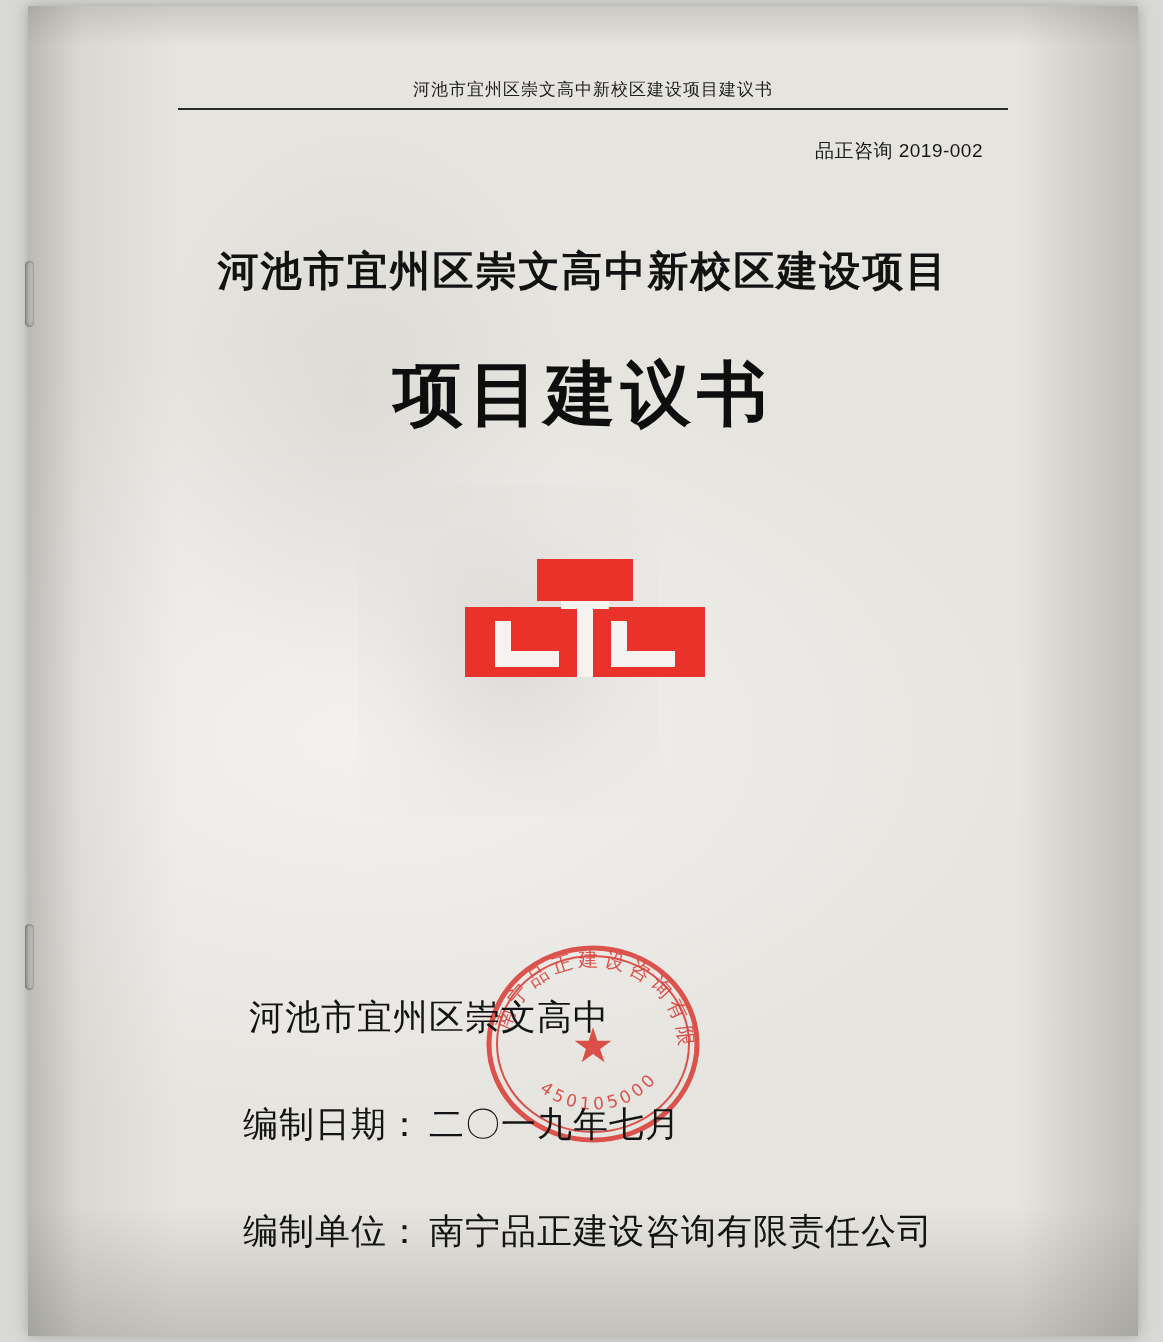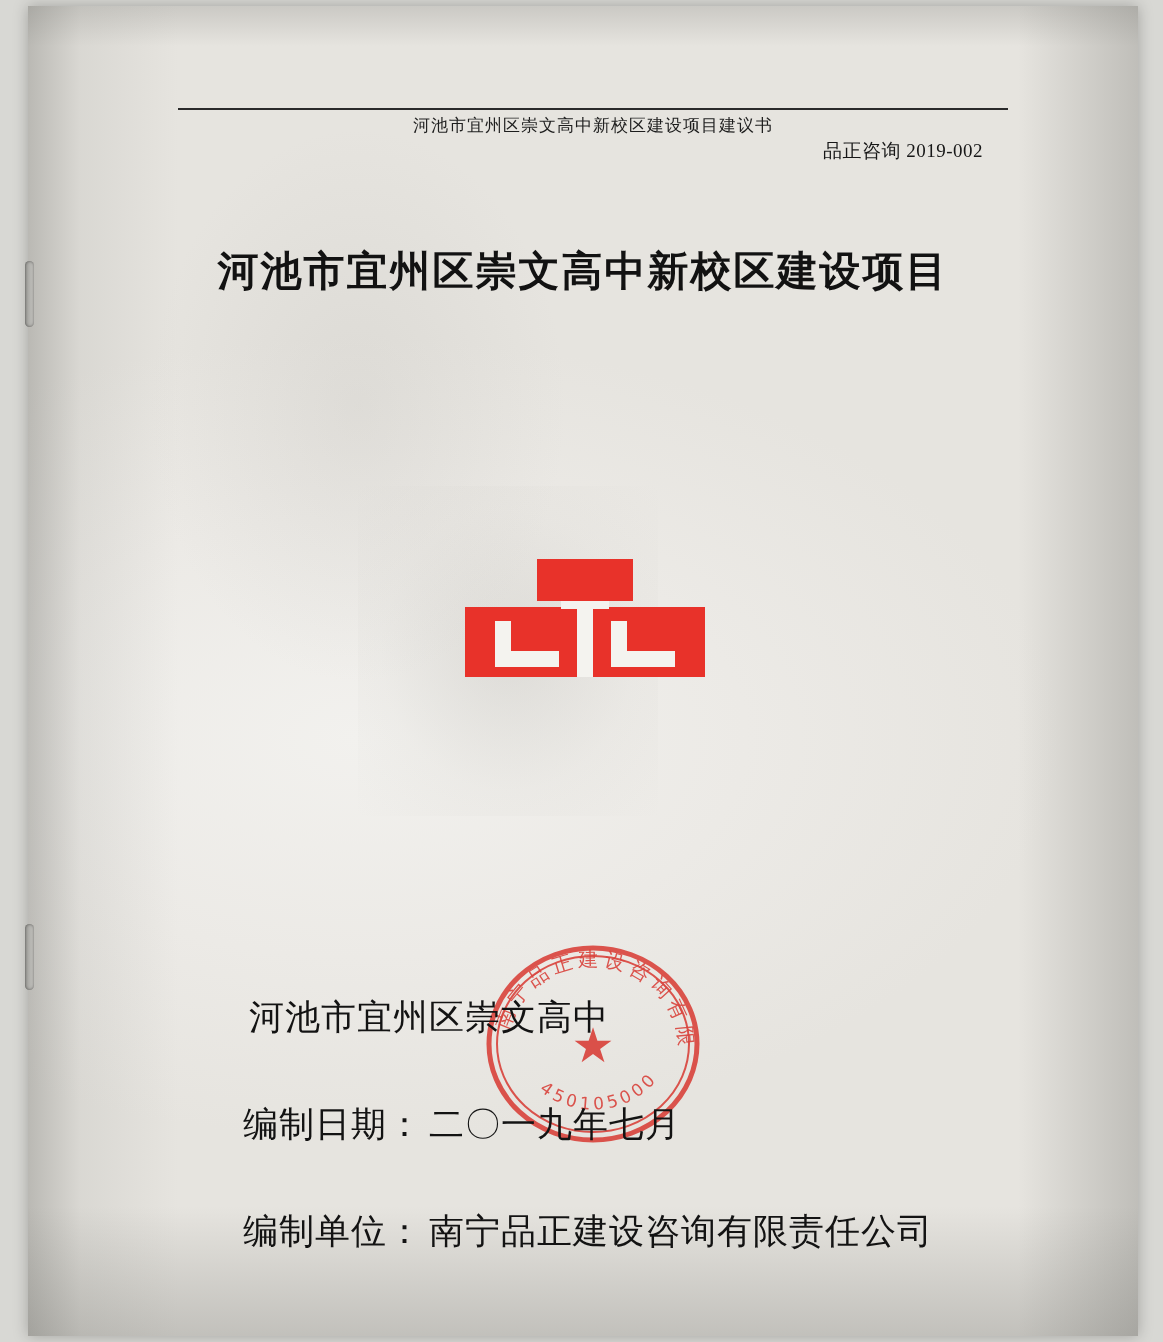--- a/index.html
+++ b/index.html
@@ -90,36 +90,35 @@
     position: absolute;
     left: 150px;
     top: 72px;
     width: 830px;
     text-align: center;
     font-family: "DejaVu Sans", "Liberation Sans", sans-serif;
     font-size: 17px;
     letter-spacing: 1px;
     color: #1d1d1d;
     white-space: nowrap;
-    margin-top: 36px;
   }
   .header-rule {
     position: absolute;
     left: 150px;
     top: 102px;
     width: 830px;
     height: 2px;
     background: #2a2a2a;
   }
 
   .doc-code {
     position: absolute;
     right: 155px;
     top: 132px;
-    font-family: Liberation Serif, serif;
+    font-family: Liberation Sans, sans-serif;
     font-size: 19px;
     letter-spacing: 0.5px;
     color: #171717;
     white-space: nowrap;
   }
 
   .title-main {
     position: absolute;
     left: 0;
     top: 238px;
@@ -209,20 +208,21 @@
 
     <div class="punch p1"></div>
     <div class="punch p2"></div>
 
     <div class="doc-header">河池市宜州区崇文高中新校区建设项目建议书</div>
     <div class="header-rule"></div>
 
     <div class="doc-code">品正咨询 2019-002</div>
 
     <div class="title-main">河池市宜州区崇文高中新校区建设项目</div>
+    <div class="title-sub">项目建议书</div>
 
     <div class="logo">
       <svg width="240" height="118" viewBox="0 0 240 118">
 
         <rect x="72" y="0" width="96" height="42" fill="#e8322a"></rect>
 
         <rect x="0" y="48" width="240" height="70" fill="#e8322a"></rect>
 
         <rect x="96" y="42" width="48" height="8" fill="#f4f3ef"></rect>
 

